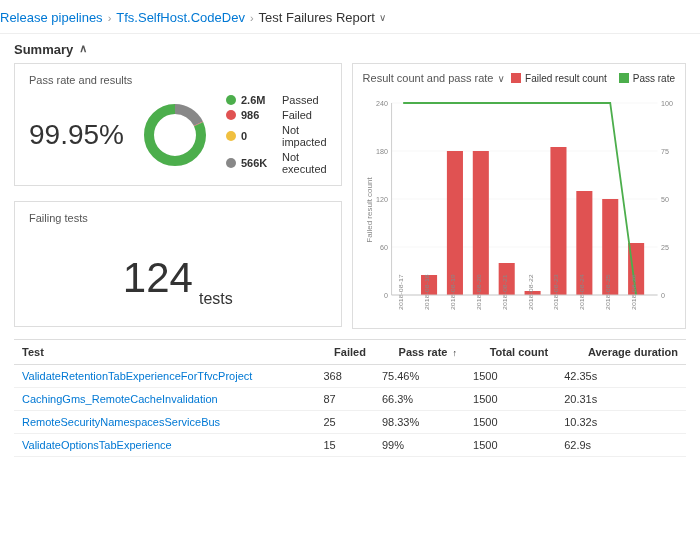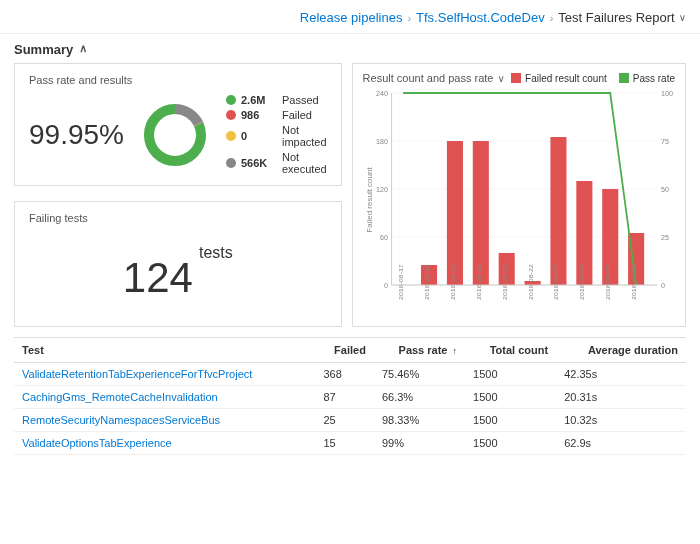--- a/index.html
+++ b/index.html
@@ -13,21 +13,20 @@
     }
 
     
     .breadcrumb {
       display: flex;
       align-items: center;
       padding: 10px 14px 8px 0;
       font-size: 13px;
       color: #0078d4;
       border-bottom: 1px solid #eee;
-      justify-content: flex-end;
     }
     .breadcrumb-separator {
       color: #999;
       margin: 0 5px;
       font-size: 11px;
     }
     .breadcrumb-current {
       color: #333;
       font-weight: 500;
     }
@@ -139,21 +138,21 @@
       flex: 1;
       border: 1px solid #ddd;
       padding: 8px 10px;
       position: relative;
     }
 
     .chart-header {
       display: flex;
       align-items: center;
       justify-content: space-between;
-      margin-bottom: 6px;
+      margin-bottom: 16px;
     }
 
     .chart-title {
       font-size: 11px;
       color: #555;
     }
 
     .chart-legend {
       display: flex;
       gap: 12px;
@@ -282,21 +281,21 @@
             <div class="legend-dot" style="background:#888888"></div>
             <span class="legend-val">566K</span>
             <span>Not executed</span>
           </div>
         </div>
       </div>
     </div>
 
     <div class="card">
       <div class="card-title">Failing tests</div>
-      <div style="display:flex;align-items:flex-start;justify-content:center;gap:6px;padding:12px 0 8px;">
+      <div style="display:flex;align-items:flex-end;justify-content:center;gap:6px;padding:12px 0 8px;">
         <span class="failing-tests-val" style="font-size:42px;font-weight:300;color:#333">124</span>
         <span style="font-size:16px;color:#333">tests</span>
       </div>
     </div>
   </div>
 
   <div class="right-panel">
     <div class="chart-header">
       <div style="display:flex;align-items:center;gap:4px;">
         <span class="chart-title">Result count and pass rate</span>

